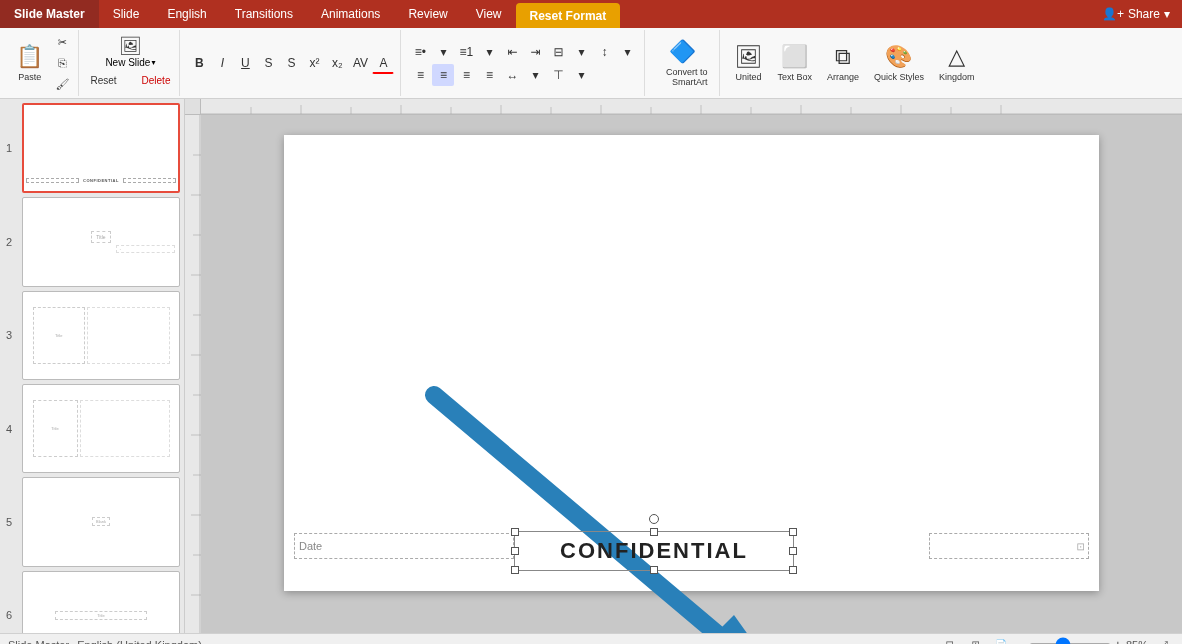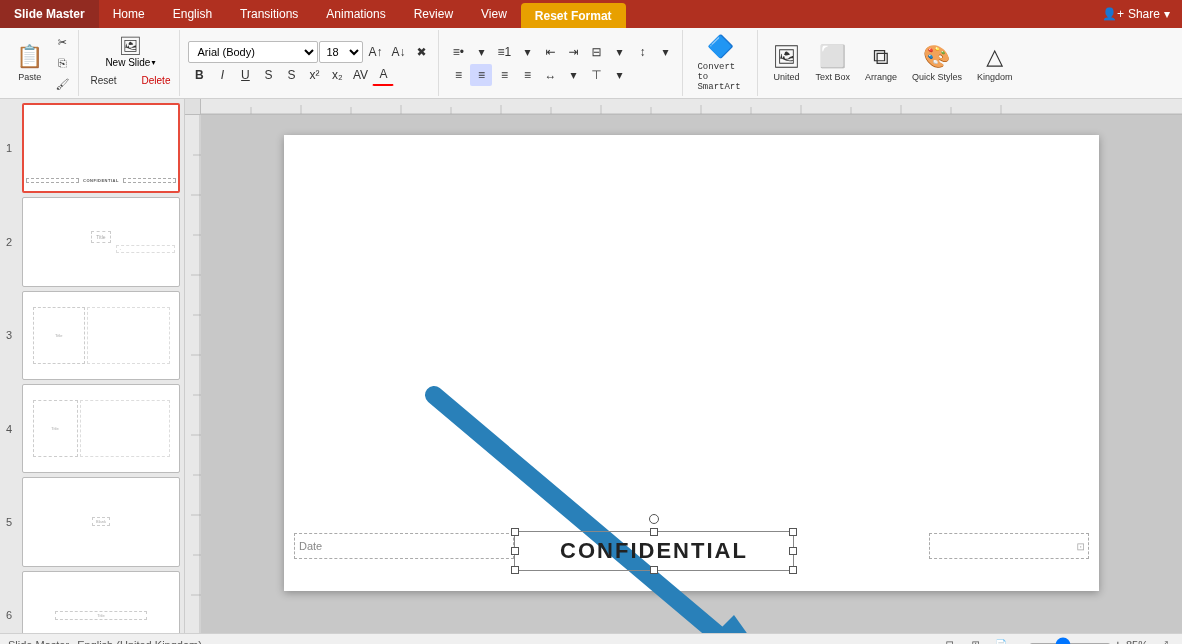--- a/index.html
+++ b/index.html
@@ -290,21 +290,21 @@
       cursor: pointer;
     }
 
     select { cursor: pointer; }
   </style>
 </head>
 <body>
 
 <div class="tab-bar">
   <div class="tab slide-master">Slide Master</div>
-  <div class="tab">Home</div>
+  <div class="tab">Slide</div>
   <div class="tab">English</div>
   <div class="tab">Transitions</div>
   <div class="tab">Animations</div>
   <div class="tab">Review</div>
   <div class="tab">View</div>
   <div class="tab shape-format">Reset Format</div>
   <div class="share-btn">
     <span>👤+</span>
     <span>Share</span>
     <span>▾</span>
@@ -336,31 +336,20 @@
       </div>
       <div style="display:flex;gap:19px;margin-top:1px;">
         <div class="ribbon-btn-sm" style="font-size:10px;">Reset</div>
         <div class="ribbon-btn-sm" style="font-size:10px;color:#c00;">Delete</div>
       </div>
     </div>
   </div>
 
   <div class="ribbon-group">
     <div class="formatting-row">
-      <div class="fmt-row">
-        <select class="font-select">
-          <option>Arial (Body)</option>
-        </select>
-        <select class="font-size-select">
-          <option>18</option>
-        </select>
-        <div class="fmt-btn" title="Increase Font">A↑</div>
-        <div class="fmt-btn" title="Decrease Font">A↓</div>
-        <div class="fmt-btn" title="Clear Formatting">✖</div>
-      </div>
       <div class="fmt-row" style="gap:1px;">
         <div class="fmt-btn" style="font-weight:bold;">B</div>
         <div class="fmt-btn" style="font-style:italic;">I</div>
         <div class="fmt-btn" style="text-decoration:underline;">U</div>
         <div class="fmt-btn">S</div>
         <div class="fmt-btn">S</div>
         <div class="fmt-btn">x²</div>
         <div class="fmt-btn">x₂</div>
         <div class="fmt-btn">AV</div>
         <div class="fmt-btn" style="border-bottom:2px solid red;">A</div>
@@ -391,21 +380,21 @@
         <div class="fmt-btn">▾</div>
         <div class="fmt-btn">⊤</div>
         <div class="fmt-btn">▾</div>
       </div>
     </div>
   </div>
 
   <div class="ribbon-group">
     <div class="ribbon-large" style="width:60px;">
       <span class="icon-lg">🔷</span>
-      <span class="lbl" style="text-align:left;font-family:Liberation Mono, monospace;">Convert to SmartArt</span>
+      <span class="lbl" style="text-align:right;">Convert to SmartArt</span>
     </div>
   </div>
 
   <div class="ribbon-group">
     <div class="ribbon-large">
       <span class="icon-lg">🖼</span>
       <span class="lbl">United</span>
     </div>
     <div class="ribbon-large">
       <span class="icon-lg">⬜</span>

